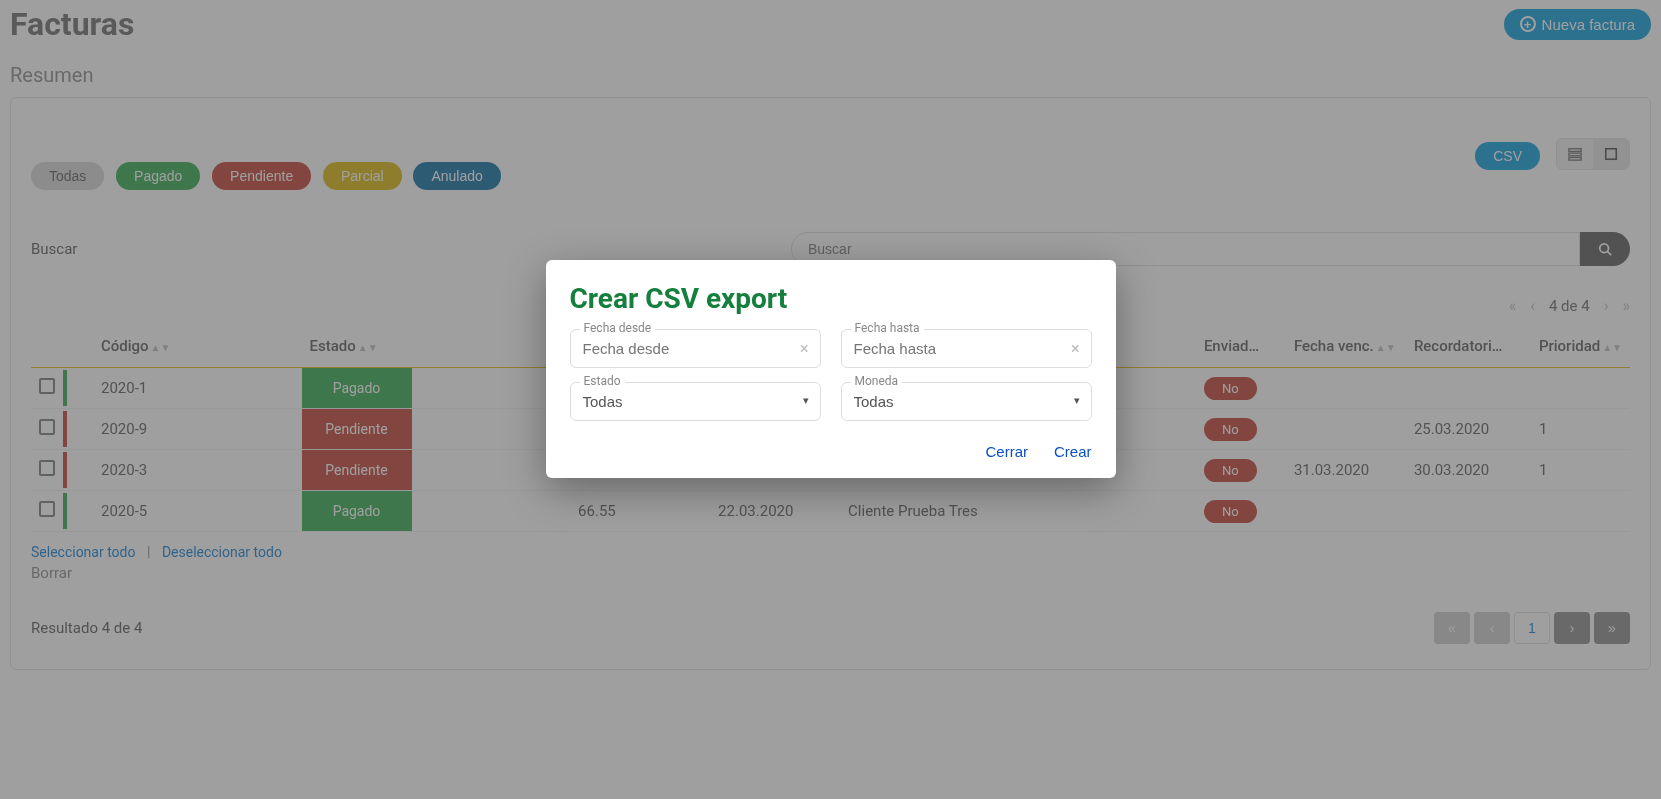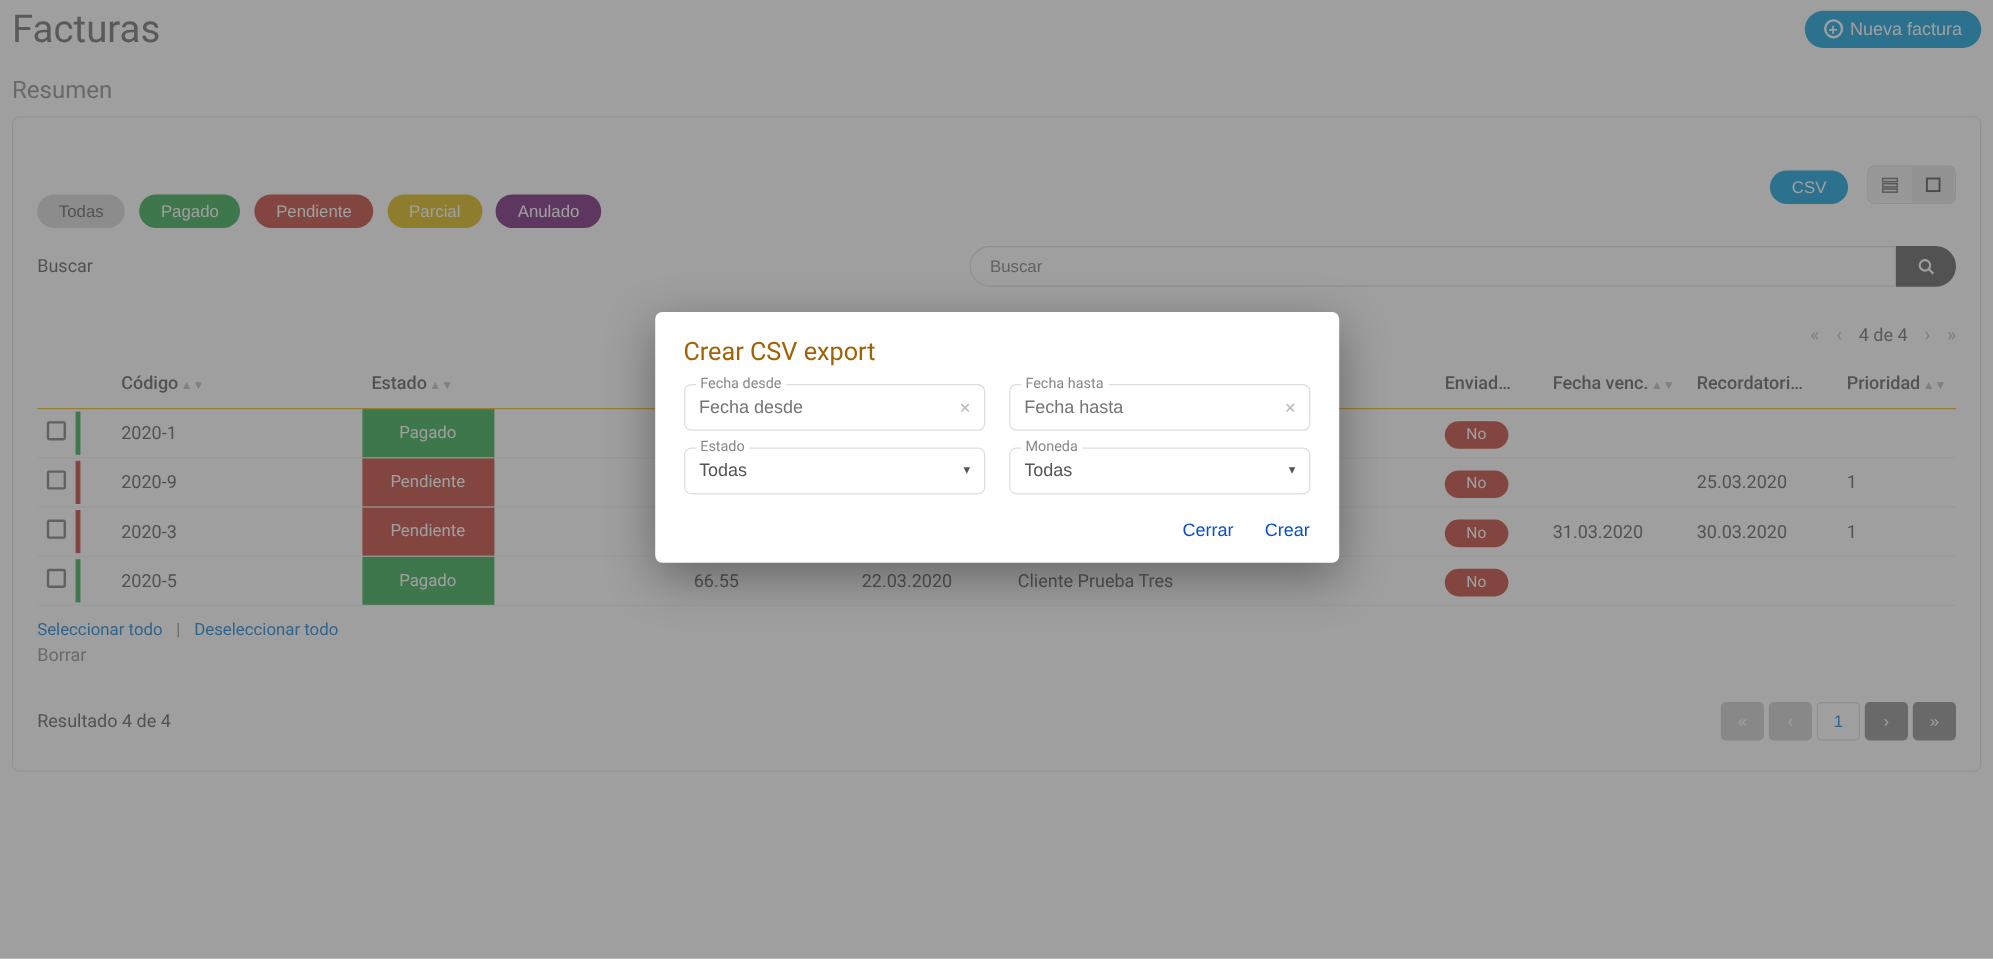--- a/index.html
+++ b/index.html
@@ -1,34 +1,34 @@
 <!DOCTYPE html>
 <html><head>
 <meta charset="utf-8">
 <style>
   * { box-sizing: border-box; margin: 0; padding: 0; }
   body { font-family: -apple-system, BlinkMacSystemFont, "Segoe UI", Roboto, sans-serif; background: #fff; color: #555; font-size: 15px; width:1661px; height:799px; overflow:hidden; position:relative; }
   .page-header { display:flex; justify-content:space-between; align-items:center; padding: 5px 10px 10px 10px;}
-  .page-title { font-size: 32px; font-weight:400; color:#666;}
+  .page-title { font-size: 32px; font-weight:700; color:#666;}
   .btn-new { background:#0099d9; color:#fff; border:none; border-radius:16px; padding:7px 16px; font-size:15px; cursor:pointer; display:flex; align-items:center; gap:6px;}
   .plus-circle { width:16px; height:16px; border-radius:50%; border:2px solid #fff; display:inline-flex; align-items:center; justify-content:center; font-size:13px; line-height:1; font-weight:bold;}
   .section-title { font-size:20px; color:#888; padding:10px 10px 0 10px;}
   .panel { border:1px solid #e3e3e3; border-radius:6px; margin:10px; padding:20px 20px 25px 20px;}
   .filters-row { display:flex; justify-content:space-between; align-items:center; }
   .pill { border:none; border-radius:16px; padding:6px 18px; font-size:14px; color:#fff; margin-right:8px; cursor:pointer;}
   .pill-grey { background:#d6d6d6; color:#555;}
   .pill-green { background:#28a745;}
   .pill-red   { background:#c0392b;}
   .pill-yellow{ background:#d9b300;}
-  .pill-dark  { background:#701a75;margin-top:44px;}
+  .pill-dark  { background:#0369a1;margin-top:44px;}
   .pill-blue  { background:#0099d9;}
   .view-toggle { display:inline-flex; border:1px solid #ddd; border-radius:6px; overflow:hidden; margin-left:8px;}
   .view-btn { width:36px; height:30px; display:flex; align-items:center; justify-content:center; background:#f0f0f0; border:none; cursor:pointer;}
   .view-btn.active { background:#e2e2e2;}
-  .search-row { display:flex; align-items:center; margin-top:15px; gap:27px;}
+  .search-row { display:flex; align-items:center; margin-top:42px; gap:10px;}
   .search-label { width:750px; font-size:15px; color:#555;}
   .search-input-wrap { flex:1; display:flex;}
   .search-input { flex:1; border:1px solid #ddd; border-radius:18px 0 0 18px; padding:8px 16px; font-size:14px; outline:none;}
   .search-btn { width:50px; border:none; background:#555; color:#fff; border-radius:0 18px 18px 0; cursor:pointer; display:flex; align-items:center; justify-content:center;}
   .pager-top { display:flex; justify-content:flex-end; align-items:center; gap:14px; margin-top:30px; color:#666;}
   .pager-arrow { color:#bbb; font-size:16px; }
   table { width:100%; border-collapse:collapse; margin-top:10px;}
   th { text-align:left; font-weight:500; color:#555; font-size:15px; padding:12px 8px; border-bottom:1px solid #eab308;}
   td { padding:10px 8px; border-bottom:1px solid #f2f2f2; font-size:15px; color:#555;}
   .sort-icon { color:#bbb; font-size:10px; margin-left:2px;}
@@ -50,21 +50,21 @@
   .select-wrap::after { content:"▾"; position:absolute; right:10px; top:7px; color:#777; font-size:10px; pointer-events:none;}
   .footer-row { display:flex; justify-content:space-between; align-items:center; margin-top:30px;}
   .pager-bottom { display:flex; gap:4px;}
   .pg-btn { border:none; background:#ccc; color:#fff; width:36px; height:32px; border-radius:4px; font-size:14px; cursor:pointer;}
   .pg-btn.active { background:#fff; color:#0a7ad1; border:1px solid #ddd;}
   .pg-btn.dark { background:#888;}
 
   
   .overlay { position:absolute; inset:0; background:rgba(80,80,80,0.55); display:flex; align-items:flex-start; justify-content:center; padding-top:260px; }
   .modal { background:#fff; border-radius:6px; width:570px; padding:22px 24px 18px 24px; box-shadow:0 12px 40px rgba(0,0,0,0.35);}
-  .modal-title { font-size:21px; color:#a16207; margin-bottom:14px;}
+  .modal-title { font-size:28px; color:#15803d; margin-bottom:14px;font-weight:bold;}
   .modal-grid { display:grid; grid-template-columns:1fr 1fr; gap:14px 20px;}
   .field { position:relative; }
   .field-label { position:absolute; top:-8px; left:10px; background:#fff; padding:0 4px; font-size:12px; color:#888; z-index:1;}
   .field input, .field select { width:100%; border:1px solid #ddd; border-radius:6px; padding:10px 30px 10px 12px; font-size:15px; color:#555; outline:none;}
   .field select { appearance:none; background:#fff;}
   .field .chev { position:absolute; right:12px; top:12px; color:#555; font-size:11px; pointer-events:none;}
   .field .clear { position:absolute; right:12px; top:10px; color:#bbb; font-size:16px; cursor:pointer;}
   .modal-actions { display:flex; justify-content:flex-end; gap:26px; margin-top:22px;}
   .link-btn { background:none; border:none; color:#0a4fc7; font-size:15px; cursor:pointer;}
 

